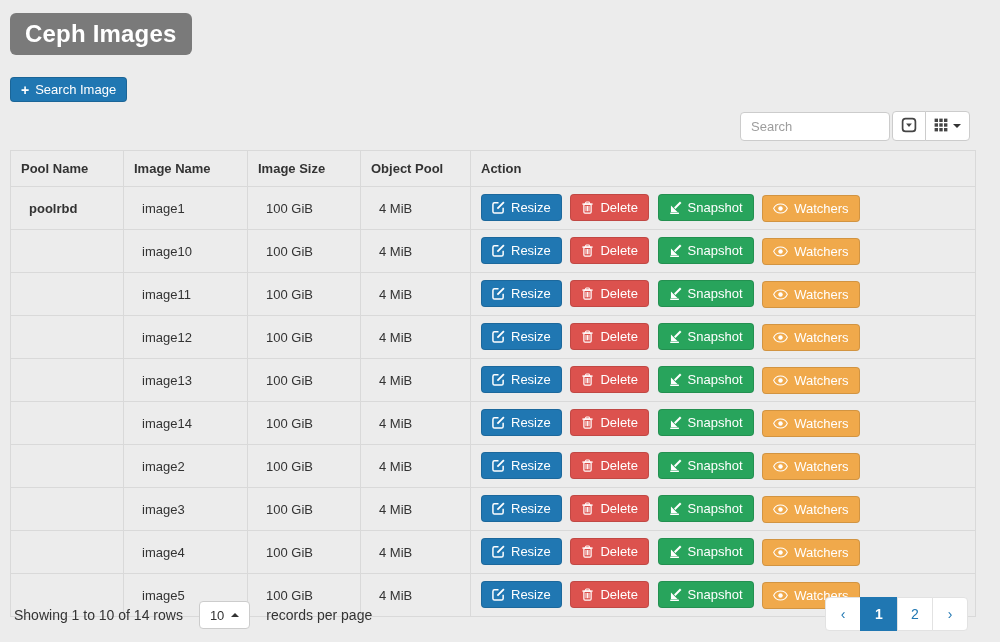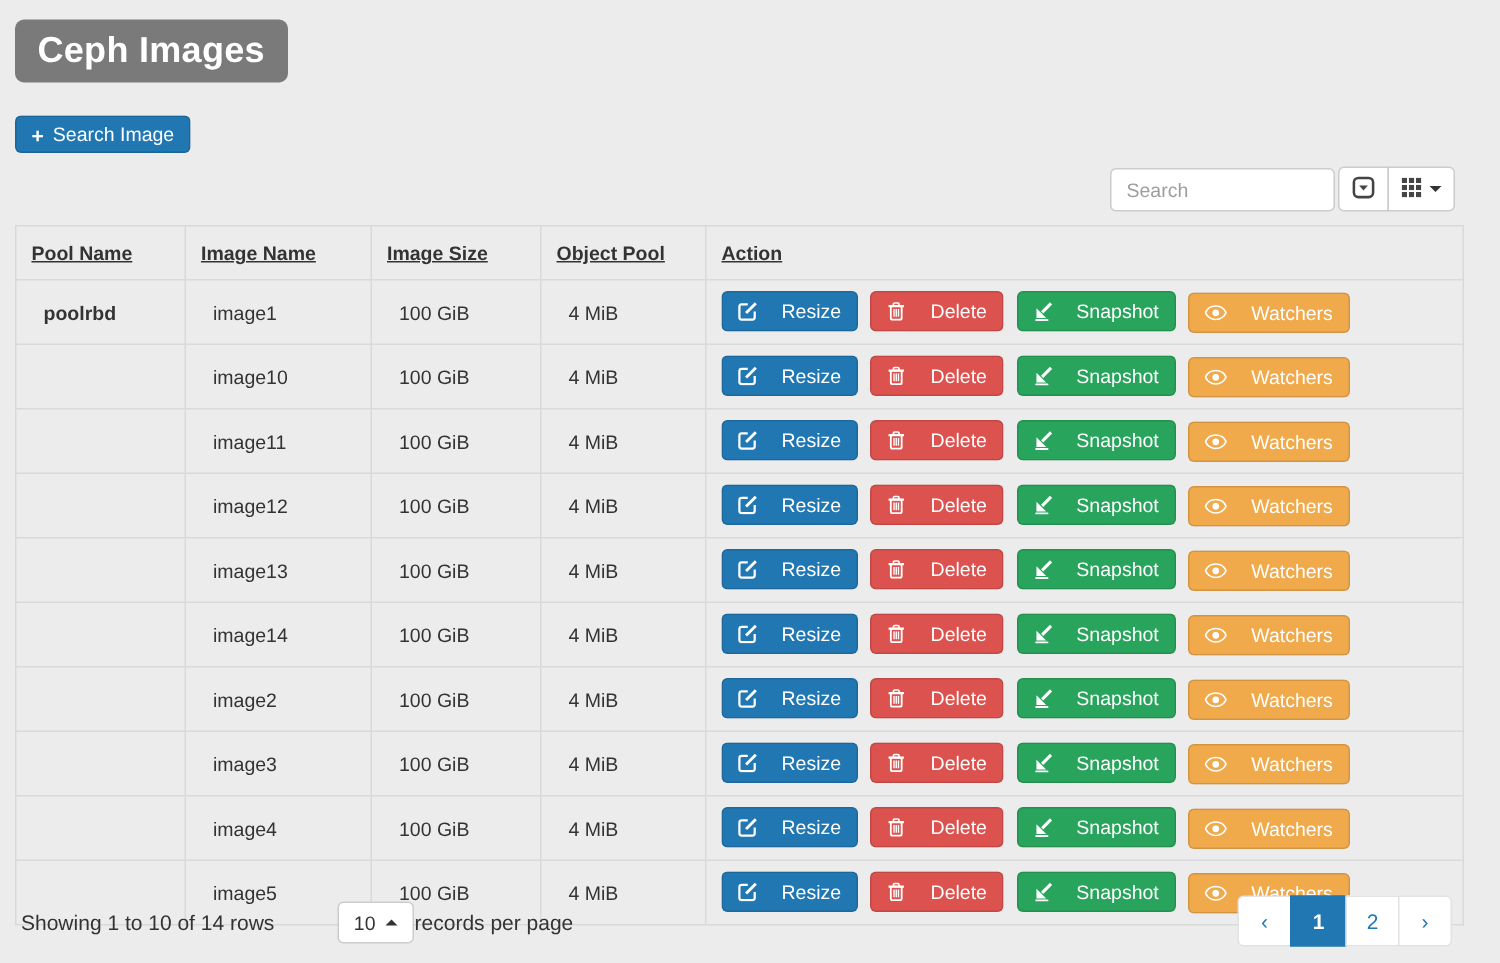--- a/index.html
+++ b/index.html
@@ -60,49 +60,48 @@
   .caret-down{
     width:0; height:0; margin-left:5px;
     border-left:4px solid transparent; border-right:4px solid transparent;
     border-top:4px solid #333;
   }
 
   
   .table-wrap{ position:absolute; left:10px; right:24px; top:150px; }
   table{ width:100%; border-collapse:collapse; font-size:13px; table-layout:fixed; }
   th,td{ border:1px solid #d9d9d9; vertical-align:middle; text-align:left; }
-  th{ font-weight:bold; padding:10px 10px;text-decoration:underline; }
+  th{ font-weight:bold; padding:10px 10px; }
   td{ padding:13px 18px; }
   td.c-action{ padding:7px 10px; }
   col.w-pool{ width:113px; } col.w-image{ width:124px; }
   col.w-size{ width:113px; } col.w-object{ width:110px; }
   td.c-pool{ font-weight:bold; }
 
   .act-btn{
-    display:inline-flex; align-items:center; gap:16px;
+    display:inline-flex; align-items:center; gap:6px;
     color:#fff; font-size:13px; line-height:1;
     border:1px solid rgba(0,0,0,.12); border-radius:4px;
     padding:6px 10px; height:27px; margin-right:5px;
     cursor:pointer; font-family:"Liberation Sans", sans-serif;
   }
   .act-btn svg{ display:block; }
 
   
   .footer-left{
     position:absolute; left:14px; top:601px;
-    display:flex; align-items:center; gap:0;
+    display:flex; align-items:center; gap:16px;
     font-size:14px;
   }
   .page-size-btn{
     background:#fff; border:1px solid #ccc; border-radius:4px;
     height:28px; padding:0 10px;
     display:flex; align-items:center; gap:7px;
     font-size:13px; color:#333; cursor:pointer;
     font-family:"Liberation Sans", sans-serif;
-    margin-left:42px;
   }
   .caret-up{
     width:0; height:0;
     border-left:4px solid transparent; border-right:4px solid transparent;
     border-bottom:4px solid #333;
   }
 
   
   .pagination{
     position:absolute; right:32px; top:597px;

